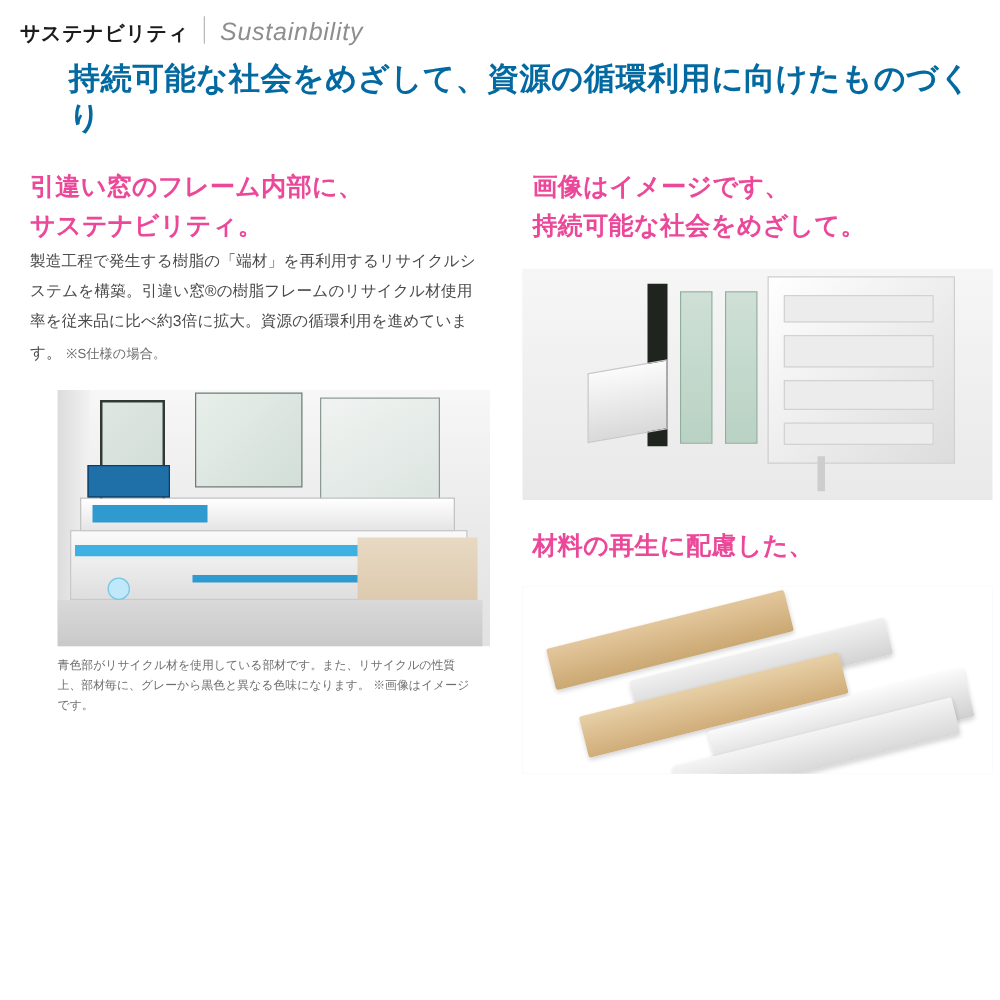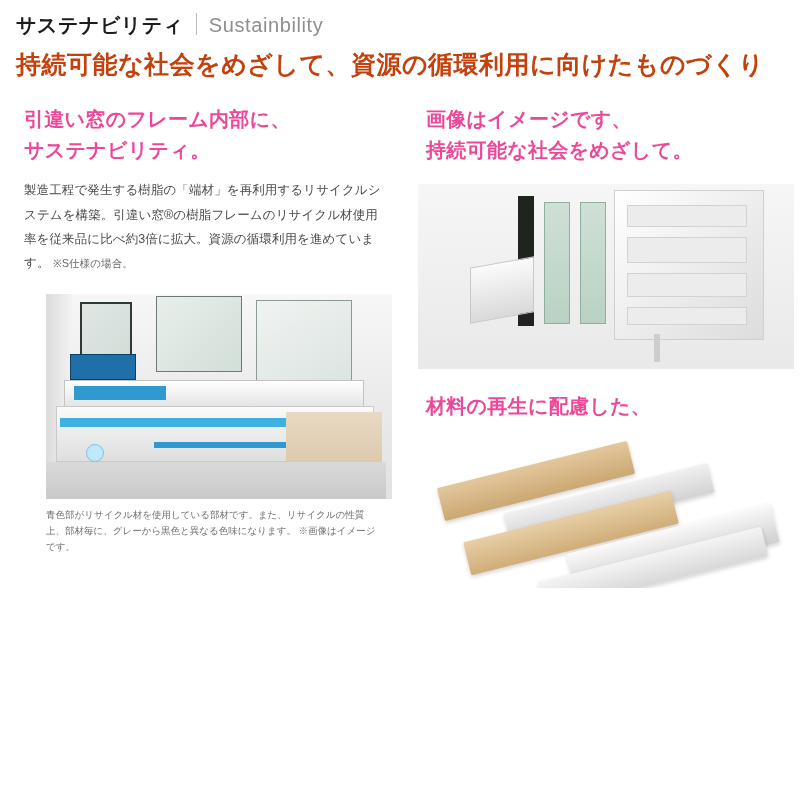--- a/index.html
+++ b/index.html
@@ -19,68 +19,70 @@
   
   .header {
     padding: 10px 16px 0 16px;
   }
   .header-line {
     display: flex;
     align-items: baseline;
     gap: 12px;
   }
   .header-ja {
-    font-size: 20px;
+    font-size: 16px;
     font-weight: bold;
     letter-spacing: 0.5px;
     color: #1c1c1c;
     font-family: Liberation Mono, monospace;
   }
   .header-divider {
     width: 1px;
     height: 22px;
     background: #b9b9b9;
     display: inline-block;
     position: relative;
     top: 3px;
   }
   .header-en {
     font-size: 20px;
     color: #8e8e8e;
     letter-spacing: 0.6px;
+    font-style: italic;
   }
   .headline {
     margin-top: 10px;
     padding: 0 16px;
     font-size: 25px;
     font-weight: bold;
     letter-spacing: 0.5px;
-    color: #c2410c;
+    color: #0369a1;
     line-height: 1.25;
+    margin-left: 39px;
   }
 
   
   .columns {
     display: flex;
     margin-top: 24px;
     padding: 0 16px;
     gap: 26px;
   }
   .col { width: 376px; }
 
   .sec-title {
     font-size: 20px;
     font-weight: bold;
     line-height: 1.55;
     color: #ec4899;
     letter-spacing: 0.3px;
     padding-left: 8px;
   }
   .sec-body {
-    margin-top: 12px;
+    margin-top: 0;
     font-size: 12.5px;
     line-height: 1.95;
     color: #4a4a4a;
     letter-spacing: 0.1px;
     padding-left: 8px;
     padding-right: 4px;
   }
   .note-small { font-size: 10.5px; color: #6a6a6a; }
 
   

